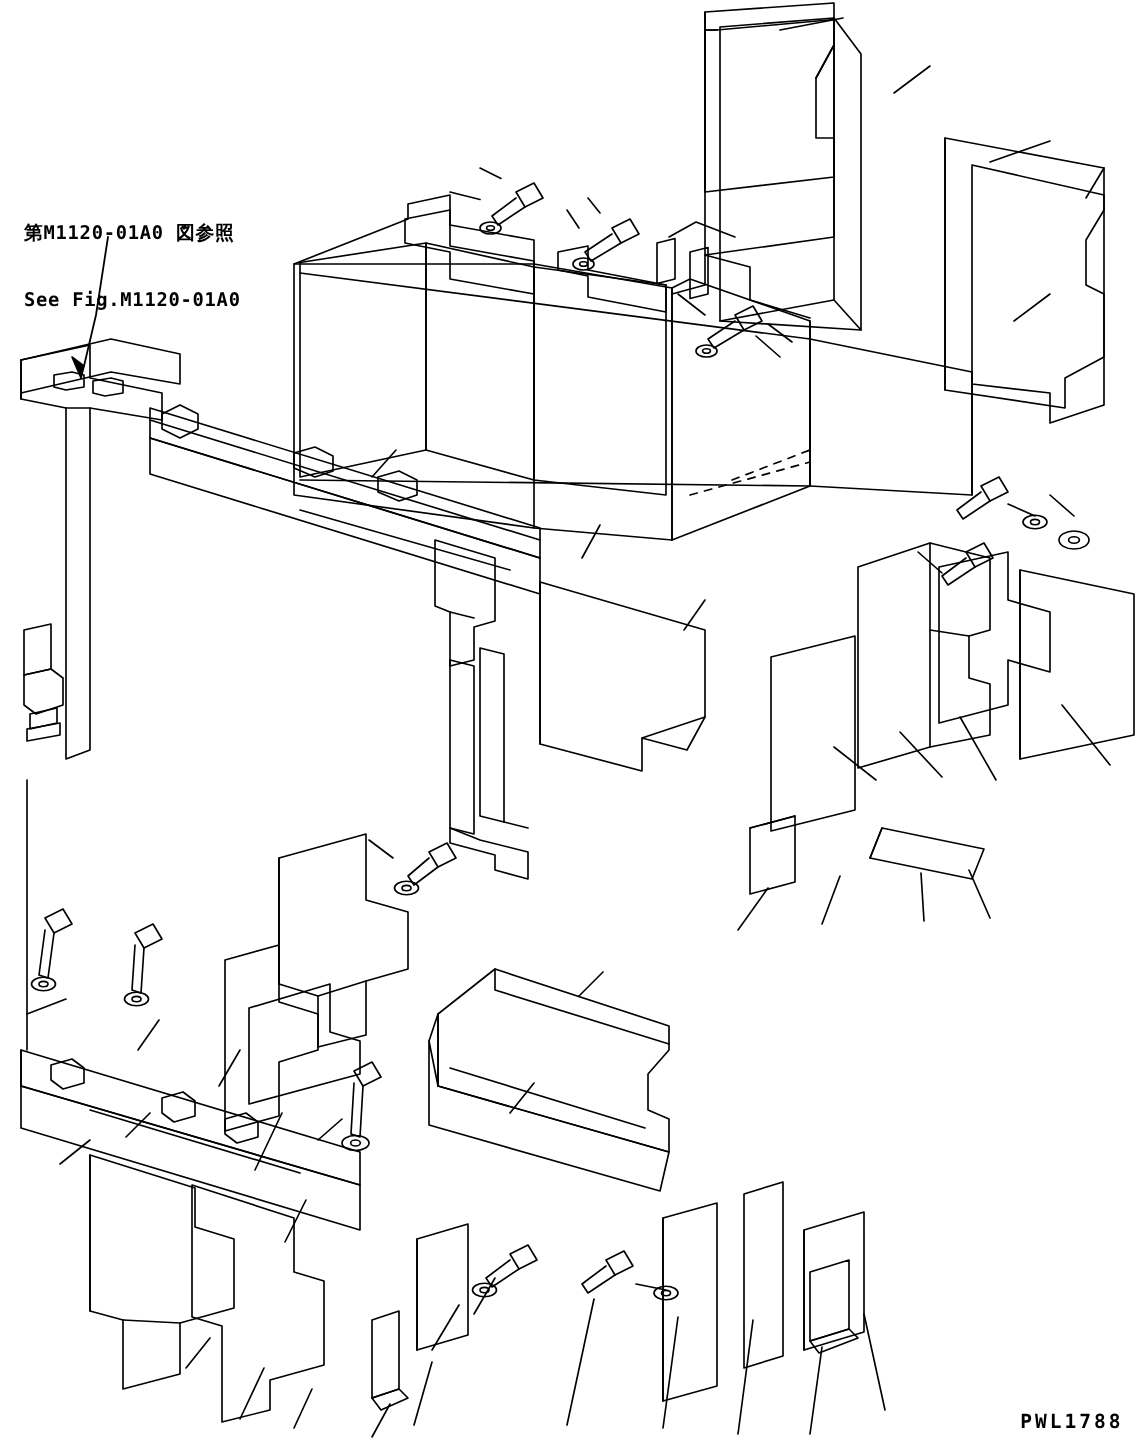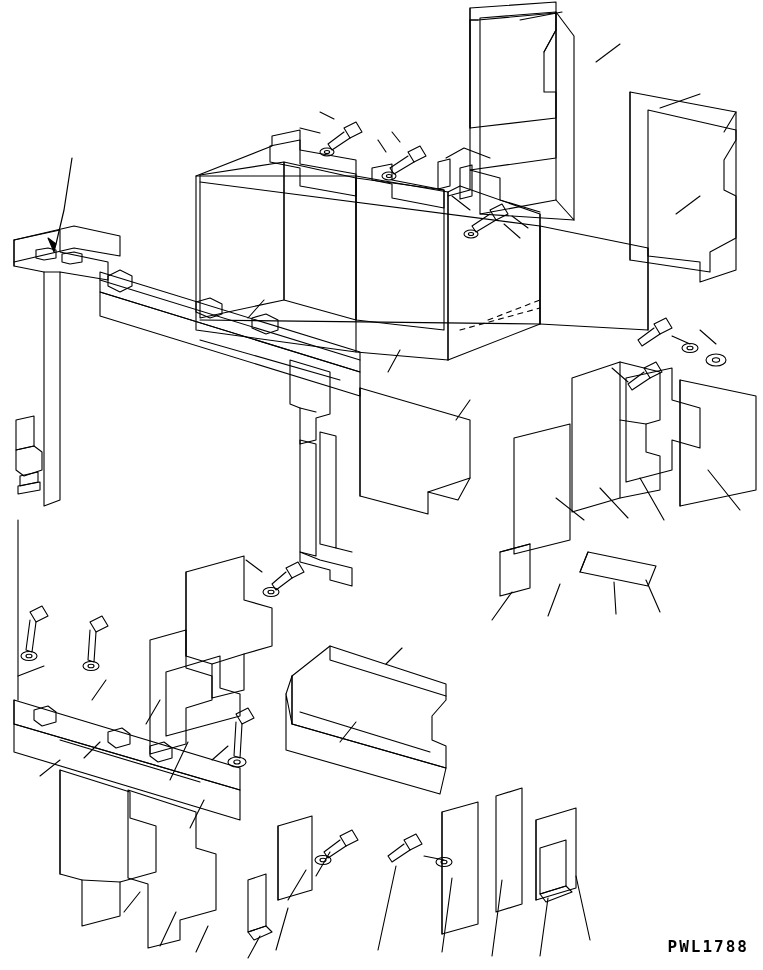--- a/index.html
+++ b/index.html
@@ -34,21 +34,21 @@
     font-size: 12.5px;
     font-weight: bold;
     color: #000000;
     letter-spacing: 0.5px;
   }
   .part-code {
     position: absolute;
     right: 14px;
     bottom: 14px;
     font-family: "DejaVu Sans Mono", monospace;
-    font-size: 16px;
+    font-size: 13px;
     font-weight: bold;
     letter-spacing: 2px;
     color: #000000;
   }
 </style>
 </head>
 <body>
 
 <div id="sheet">
 
@@ -403,16 +403,20 @@
       <path d="M60 760 L40 776"></path>
       <path d="M188 742 L170 780"></path>
       <path d="M204 800 L190 828"></path>
       <path d="M140 892 L124 912"></path>
       <path d="M176 912 L160 946"></path>
       <path d="M208 926 L196 952"></path>
 
     </g>
   </svg>
 
+  <div class="note-block">
+    <div class="note-line">第M1120-01A0 図参照</div>
+    <div class="note-line">See Fig.M1120-01A0</div>
+  </div>
 
   <div class="part-code">PWL1788</div>
 
 </div>
 
 </body></html>

